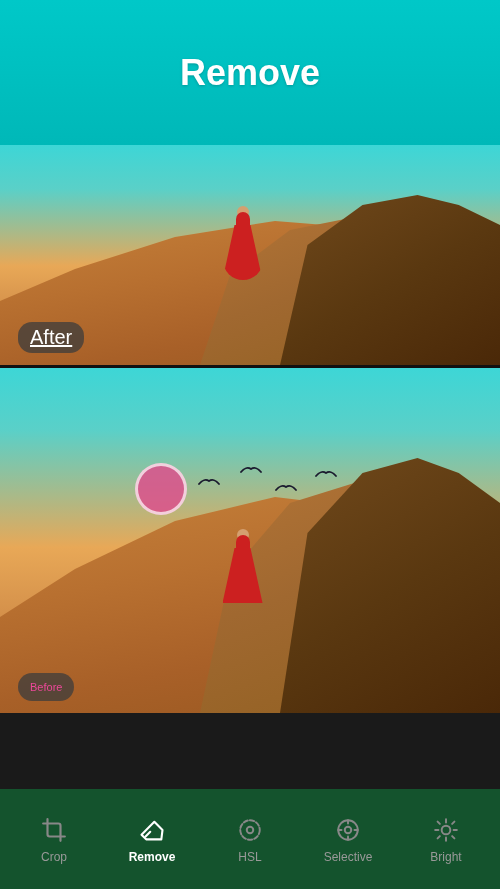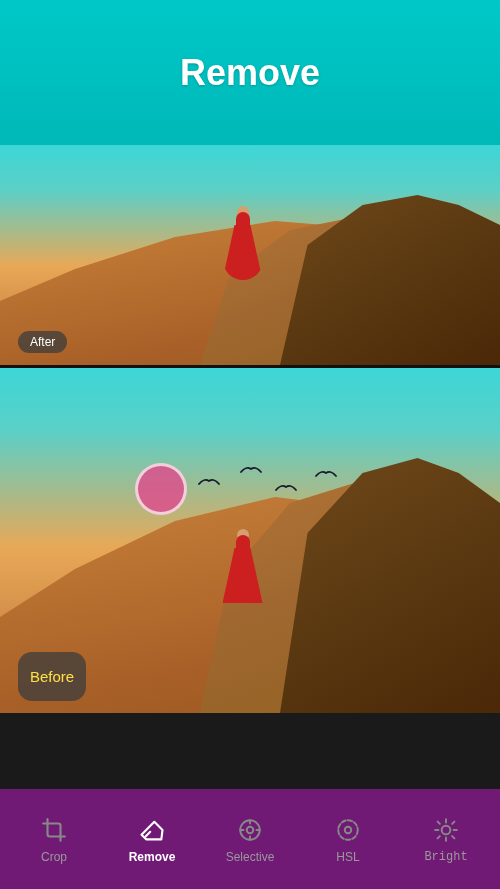--- a/index.html
+++ b/index.html
@@ -128,25 +128,26 @@
       border-radius: 50%;
     }
 
     
     .after-label {
       position: absolute;
       bottom: 12px;
       left: 18px;
       background: rgba(60,60,60,0.75);
       color: white;
-      font-size: 12px;
+      font-size: 20px;
       font-weight: 500;
       padding: 4px 12px;
       border-radius: 14px;
       z-index: 5;
+      text-decoration: underline;
     }
 
     
     .panel-divider {
       position: absolute;
       top: 365px;
       left: 0;
       right: 0;
       height: 3px;
       background: #111;
@@ -260,36 +261,36 @@
       background: #d4a070;
       border-radius: 50%;
     }
 
     
     .before-label {
       position: absolute;
       bottom: 12px;
       left: 18px;
       background: rgba(60,60,60,0.75);
-      color: #fde047;
-      font-size: 15px;
+      color: #ec4899;
+      font-size: 11px;
       font-weight: 500;
-      padding: 16px 12px;
+      padding: 8px 12px;
       border-radius: 14px;
       z-index: 5;
     }
 
     
     .toolbar {
       position: absolute;
       bottom: 0;
       left: 0;
       right: 0;
       height: 100px;
-      background: #701a75;
+      background: #14532d;
       display: flex;
       align-items: center;
       justify-content: space-around;
       padding: 0 5px;
       z-index: 30;
     }
 
     .tool-item {
       display: flex;
       flex-direction: column;
@@ -418,43 +419,43 @@
         <path d="M20 20H7L3 16l11-11 7 7-1 8z" stroke="#ffffff" stroke-width="1.8"></path>
         <path d="M6.5 17.5l4-4" stroke="#ffffff" stroke-width="1.8"></path>
       </svg>
     </div>
     <span class="tool-label">Remove</span>
   </div>
 
   <div class="tool-item">
     <div class="tool-icon">
       <svg width="26" height="26" viewBox="0 0 24 24" xmlns="http://www.w3.org/2000/svg">
+        <circle cx="12" cy="12" r="9" stroke="#888" stroke-width="1.8" stroke-dasharray="4 2"></circle>
+        <circle cx="12" cy="12" r="3" stroke="#888" stroke-width="1.8"></circle>
+      </svg>
+    </div>
+    <span class="tool-label">HSL</span>
+  </div>
+
+  <div class="tool-item">
+    <div class="tool-icon">
+      <svg width="26" height="26" viewBox="0 0 24 24" xmlns="http://www.w3.org/2000/svg">
         <circle cx="12" cy="12" r="9" stroke="#888" stroke-width="1.8"></circle>
         <circle cx="12" cy="12" r="3" stroke="#888" stroke-width="1.8"></circle>
         <line x1="12" y1="3" x2="12" y2="6" stroke="#888" stroke-width="1.8"></line>
         <line x1="12" y1="18" x2="12" y2="21" stroke="#888" stroke-width="1.8"></line>
         <line x1="3" y1="12" x2="6" y2="12" stroke="#888" stroke-width="1.8"></line>
         <line x1="18" y1="12" x2="21" y2="12" stroke="#888" stroke-width="1.8"></line>
       </svg>
     </div>
     <span class="tool-label">Selective</span>
   </div>
 
-  <div class="tool-item">
-    <div class="tool-icon">
-      <svg width="26" height="26" viewBox="0 0 24 24" xmlns="http://www.w3.org/2000/svg">
-        <circle cx="12" cy="12" r="9" stroke="#888" stroke-width="1.8" stroke-dasharray="4 2"></circle>
-        <circle cx="12" cy="12" r="3" stroke="#888" stroke-width="1.8"></circle>
-      </svg>
-    </div>
-    <span class="tool-label">HSL</span>
-  </div>
-
-
-  <div class="tool-item" style="overflow:hidden;font-family:Liberation Mono, monospace;">
+
+  <div class="tool-item" style="overflow:hidden;">
     <div class="tool-icon">
       <svg width="26" height="26" viewBox="0 0 24 24" xmlns="http://www.w3.org/2000/svg">
         <circle cx="12" cy="12" r="4" stroke="#888" stroke-width="1.8"></circle>
         <line x1="12" y1="2" x2="12" y2="5" stroke="#888" stroke-width="1.8"></line>
         <line x1="12" y1="19" x2="12" y2="22" stroke="#888" stroke-width="1.8"></line>
         <line x1="4.22" y1="4.22" x2="6.34" y2="6.34" stroke="#888" stroke-width="1.8"></line>
         <line x1="17.66" y1="17.66" x2="19.78" y2="19.78" stroke="#888" stroke-width="1.8"></line>
         <line x1="2" y1="12" x2="5" y2="12" stroke="#888" stroke-width="1.8"></line>
         <line x1="19" y1="12" x2="22" y2="12" stroke="#888" stroke-width="1.8"></line>
         <line x1="4.22" y1="19.78" x2="6.34" y2="17.66" stroke="#888" stroke-width="1.8"></line>

